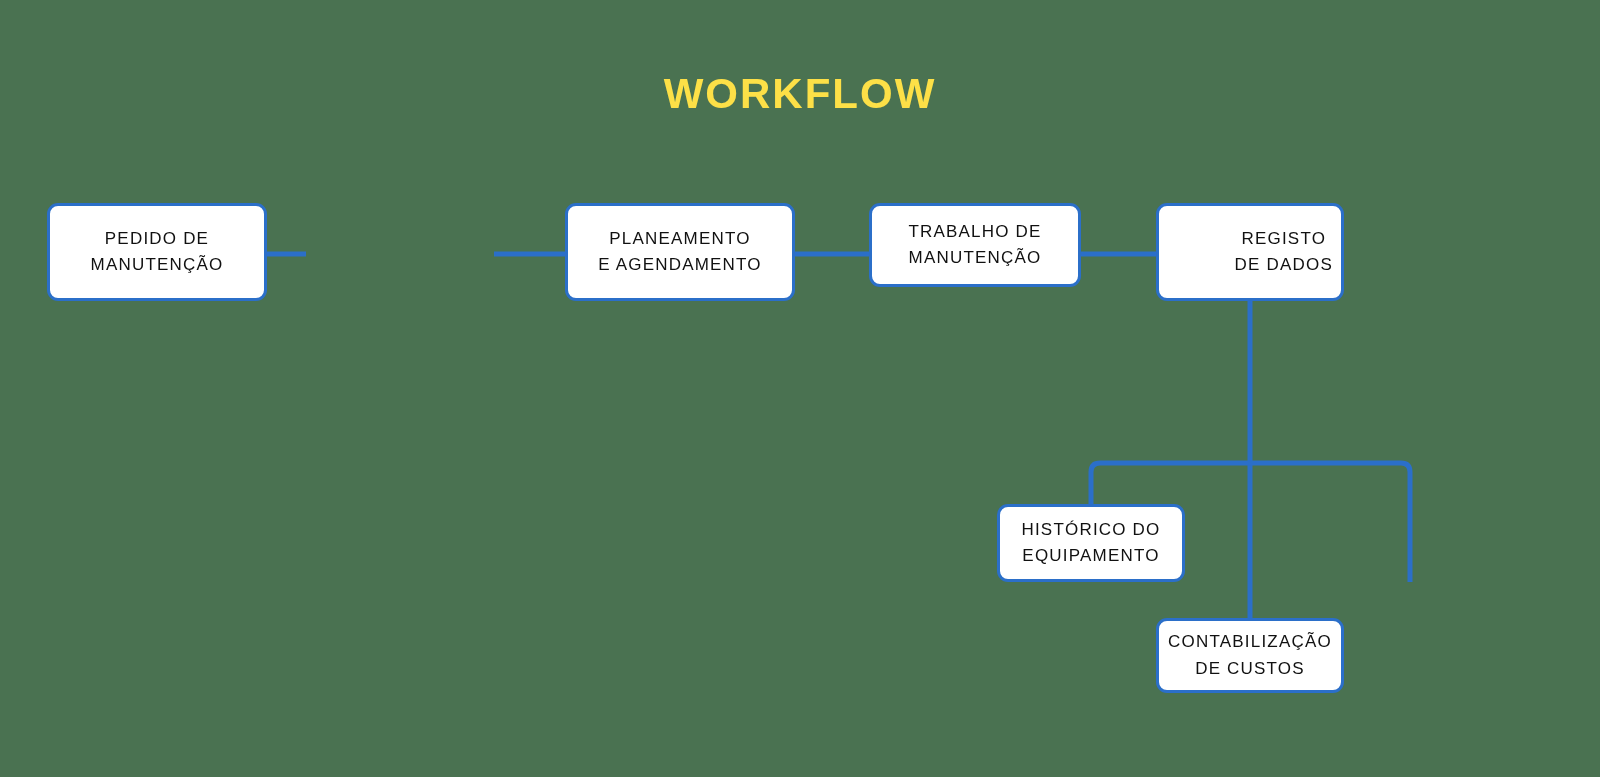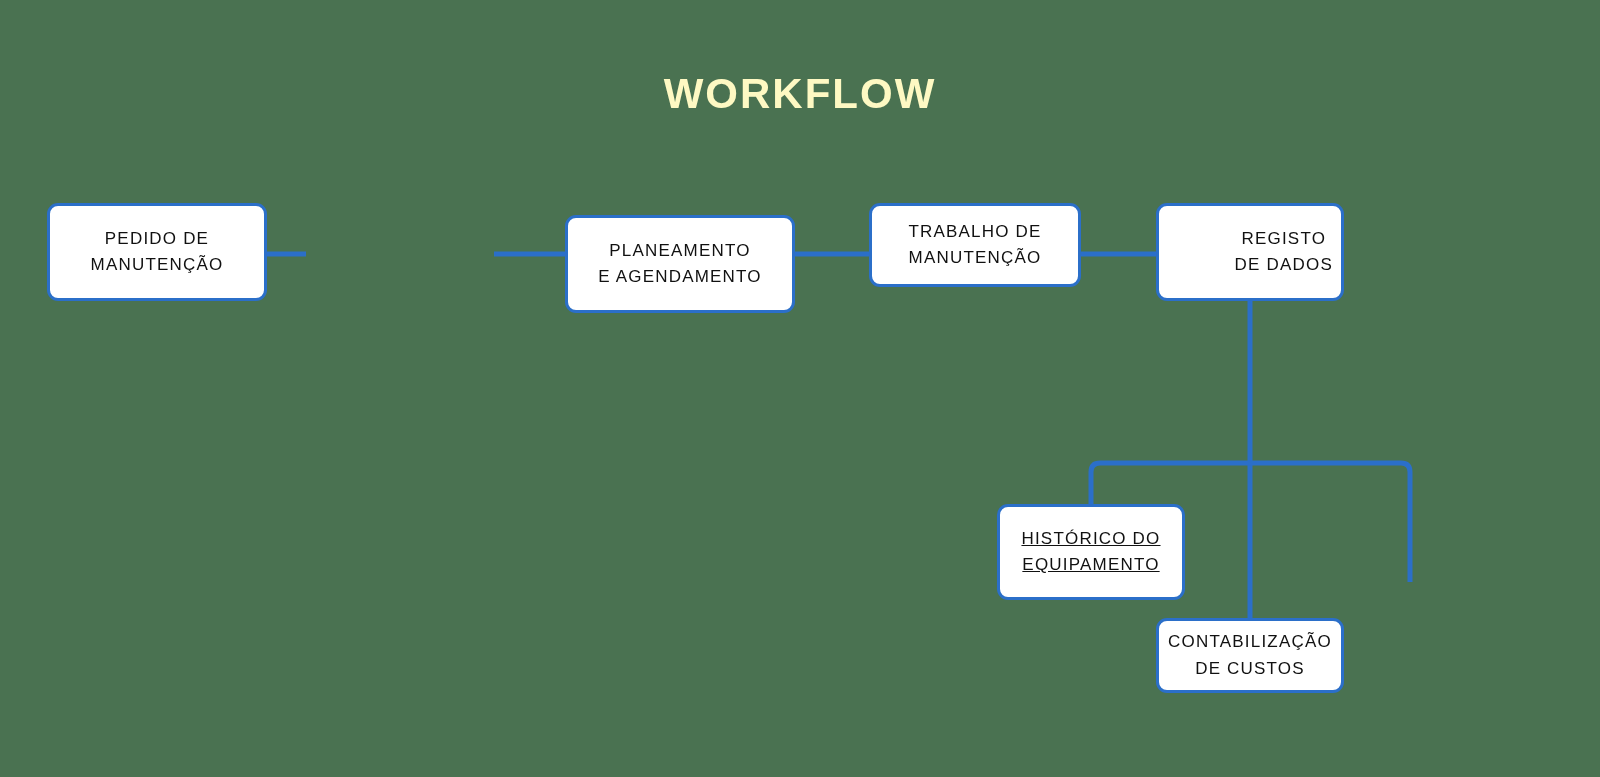--- a/index.html
+++ b/index.html
@@ -20,21 +20,21 @@
   }
   #title {
     position: absolute;
     left: 0;
     top: 70px;
     width: 1600px;
     text-align: center;
     font-size: 42px;
     font-weight: bold;
     letter-spacing: 2px;
-    color: #fef9c3;
+    color: #fde047;
     user-select: none;
   }
   
   #connectors {
     position: absolute;
     left: 0;
     top: 0;
     width: 1600px;
     height: 777px;
   }
@@ -80,36 +80,36 @@
       <path d="M 1250 463 L 1401 463 Q 1410 463 1410 472 L 1410 582" stroke-linejoin="round"></path>
     </g>
   </svg>
 
   <div class="node" style="left:47px;  top:203px; width:220px; height:98px;">
     <span class="label">PEDIDO DE
 MANUTENÇÃO</span>
   </div>
 
 
-  <div class="node" style="left:565px; top:203px; width:230px; height:98px;margin-top:12px;">
+  <div class="node" style="left:565px; top:203px; width:230px; height:98px;">
     <span class="label">PLANEAMENTO
 E AGENDAMENTO</span>
   </div>
 
   <div class="node" style="left:869px; top:203px; width:212px; height:84px;">
     <span class="label">TRABALHO DE
 MANUTENÇÃO</span>
   </div>
 
   <div class="node" style="left:1156px; top:203px; width:188px; height:98px;justify-content:flex-end;">
     <span class="label">REGISTO
 DE DADOS</span>
   </div>
 
-  <div class="node" style="left:997px; top:504px; width:188px; height:96px;text-decoration:underline;">
+  <div class="node" style="left:997px; top:504px; width:188px; height:78px;">
     <span class="label">HISTÓRICO DO
 EQUIPAMENTO</span>
   </div>
 
 
   <div class="node" style="left:1156px; top:618px; width:188px; height:75px;">
     <span class="label">CONTABILIZAÇÃO
 DE CUSTOS</span>
   </div>
 

